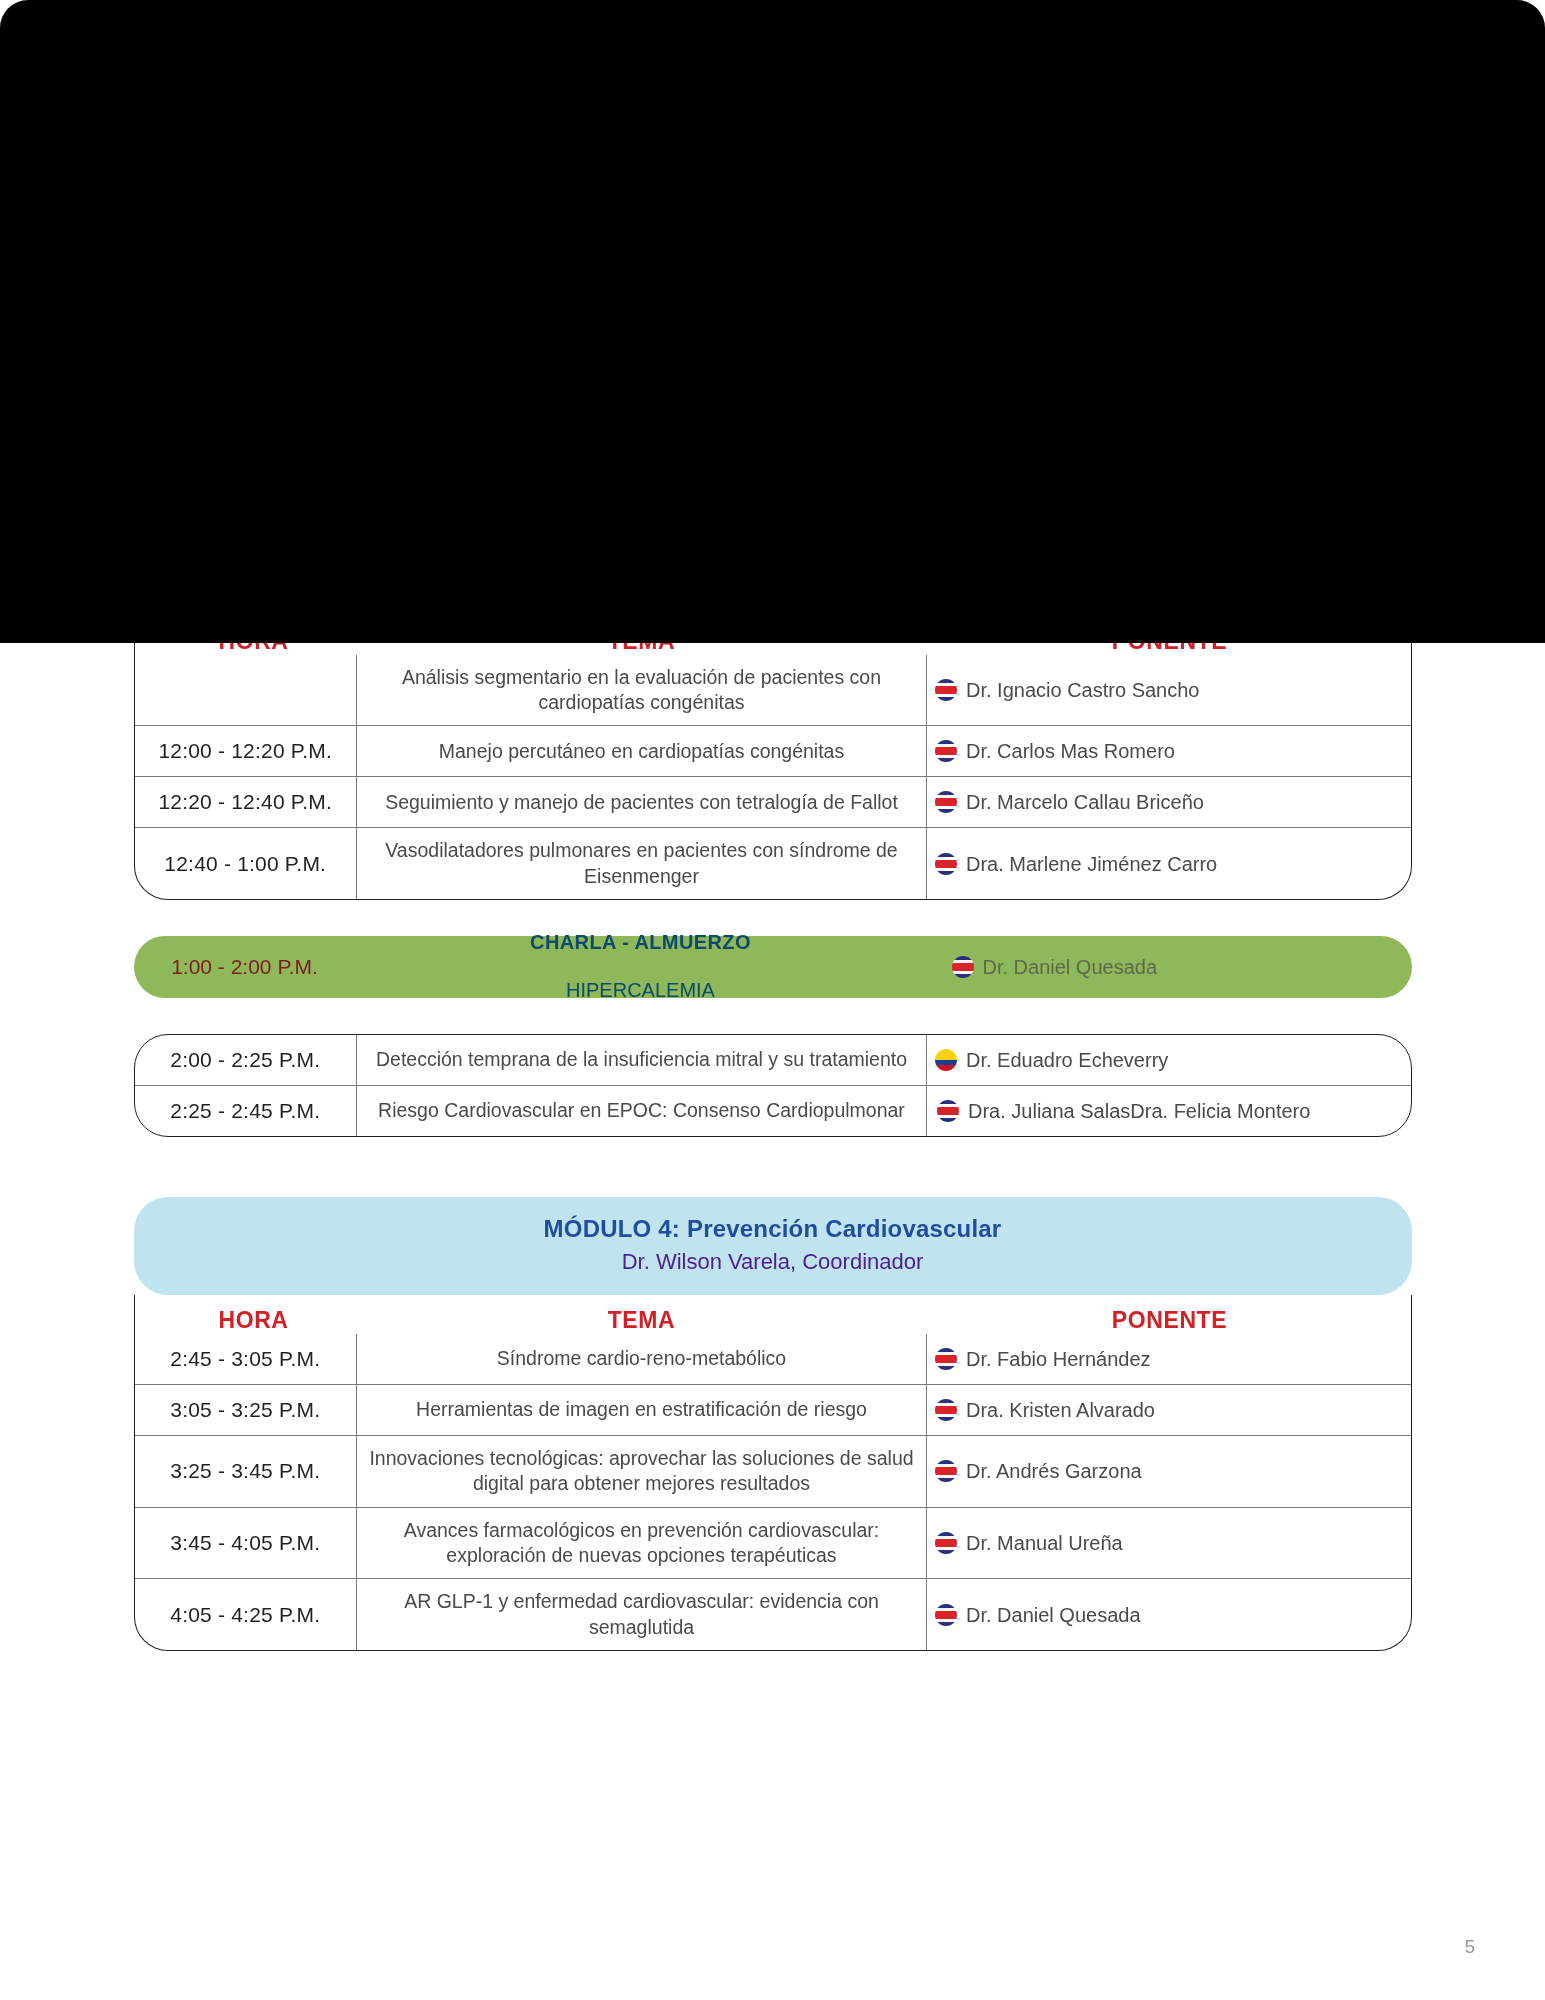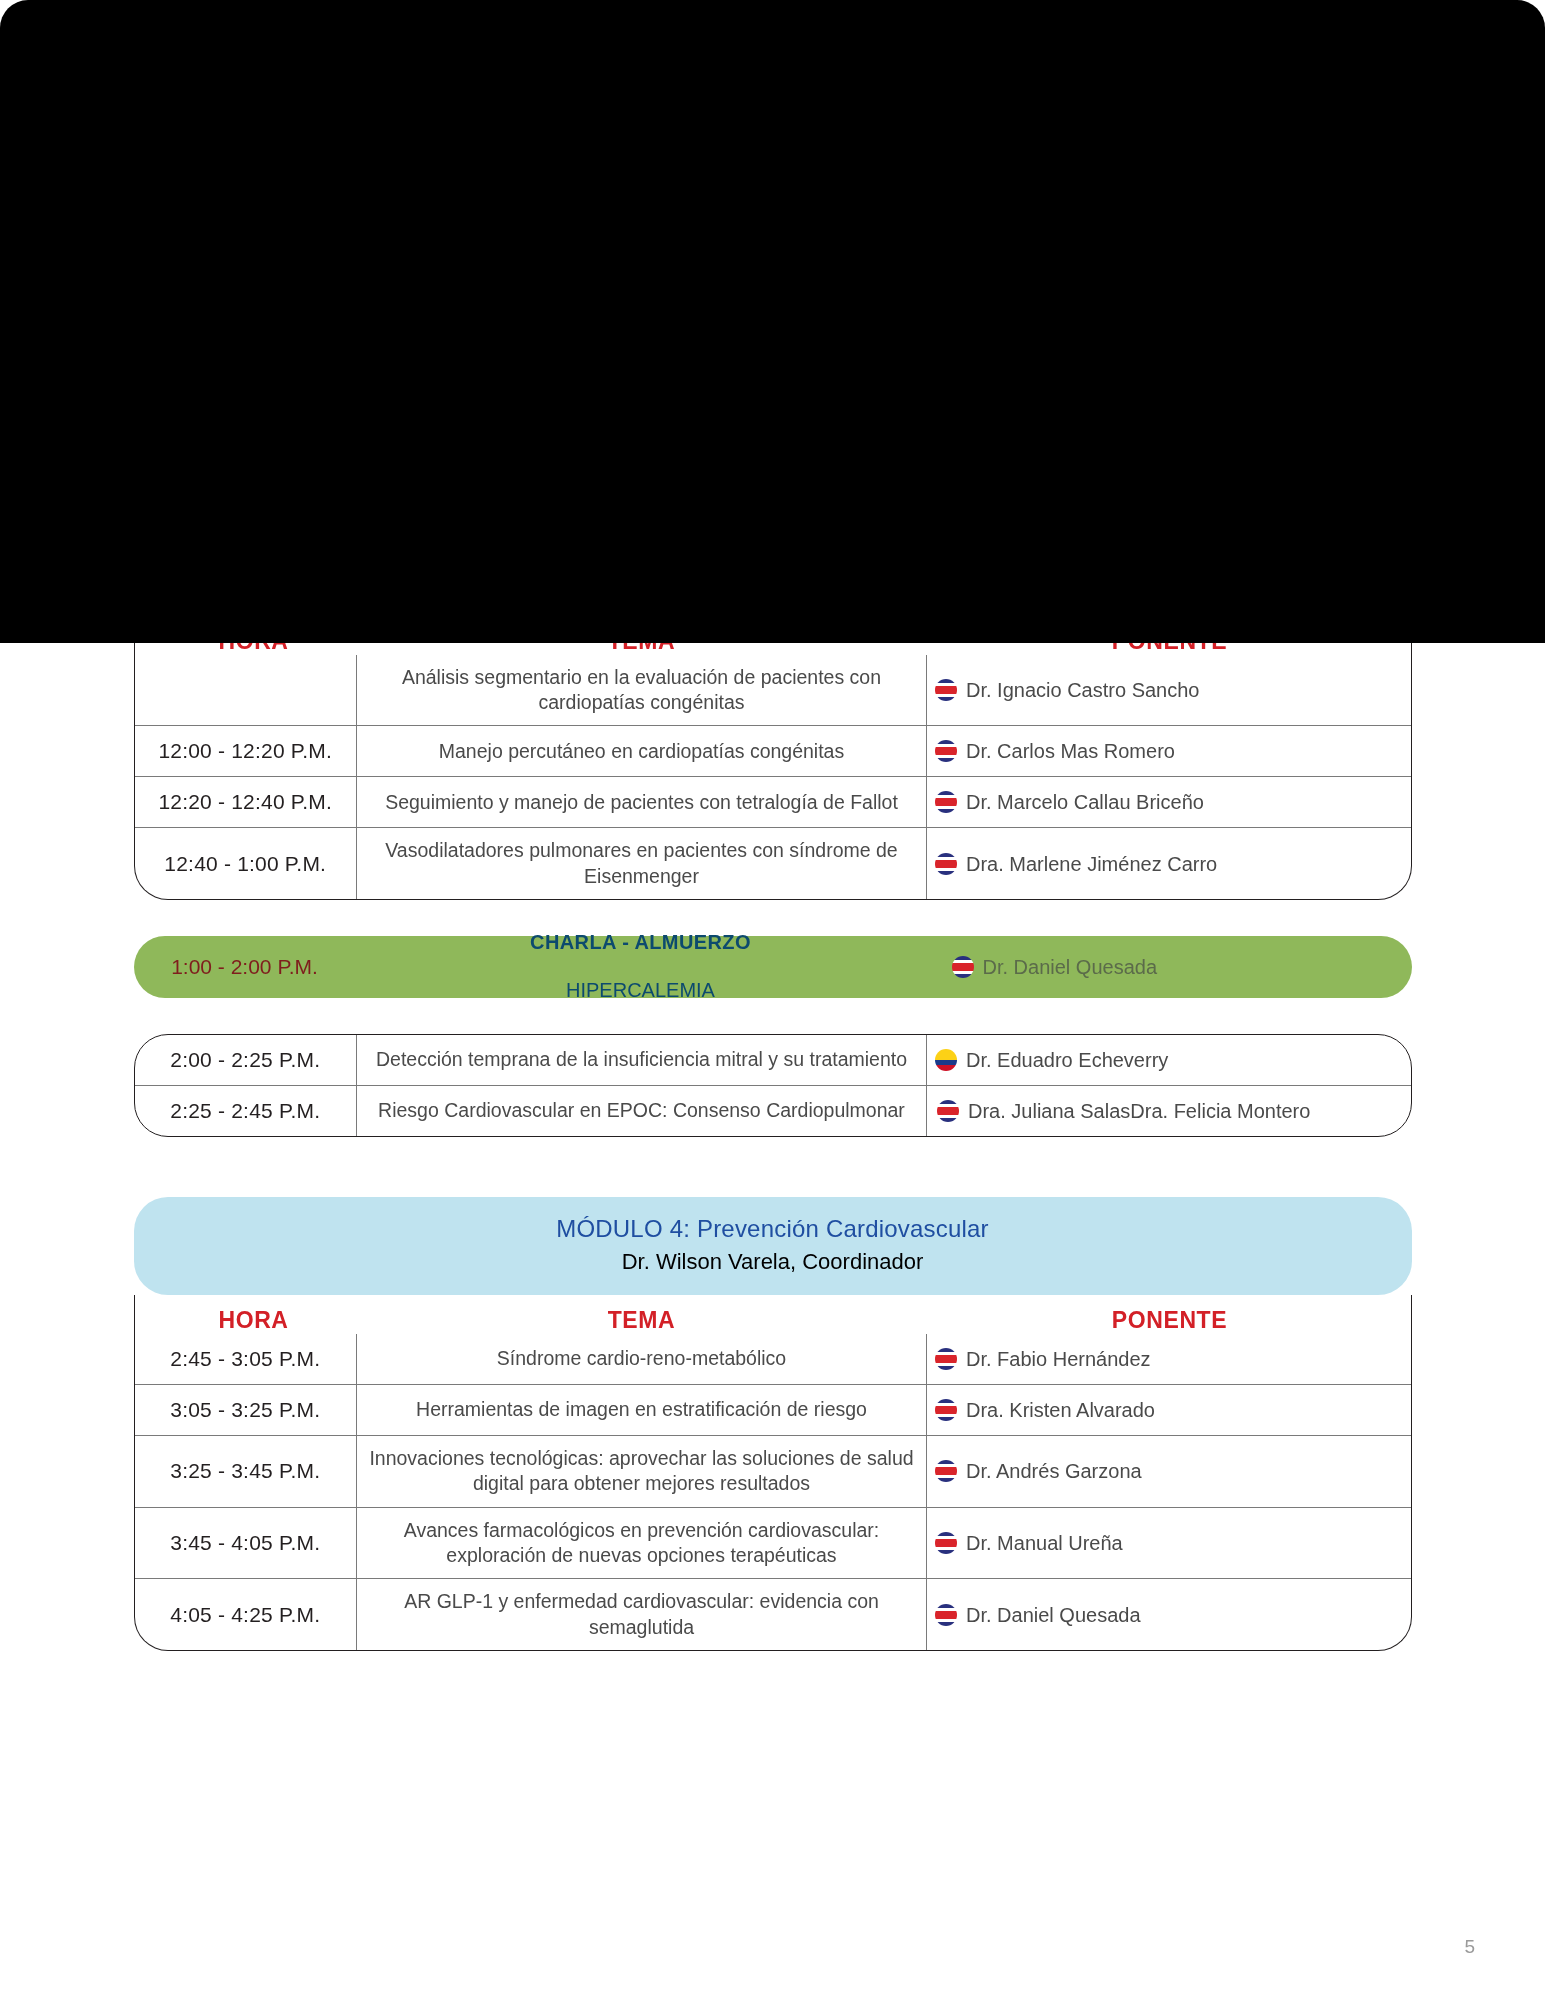--- a/index.html
+++ b/index.html
@@ -128,27 +128,27 @@
   .module-banner {
     width: 1278px;
     margin: 0 auto;
     background: #bfe3ef;
     border-radius: 34px;
     padding: 18px 10px 20px;
     text-align: center;
   }
   .module-title {
     color: #1f4ea1;
-    font-weight: normal;
+    font-weight: bold;
     font-size: 24px;
     letter-spacing: .2px;
     margin-bottom: 6px;
   }
   .module-sub {
-    color: #000000;
+    color: #4c1d95;
     font-size: 22px;
   }
 
   
   .head-row { width: 1278px; margin: 0 auto; display: flex; padding-top: 16px; }
   .head-cell {
     text-align: center;
     color: #d32027;
     font-weight: bold;
     font-size: 23px;

